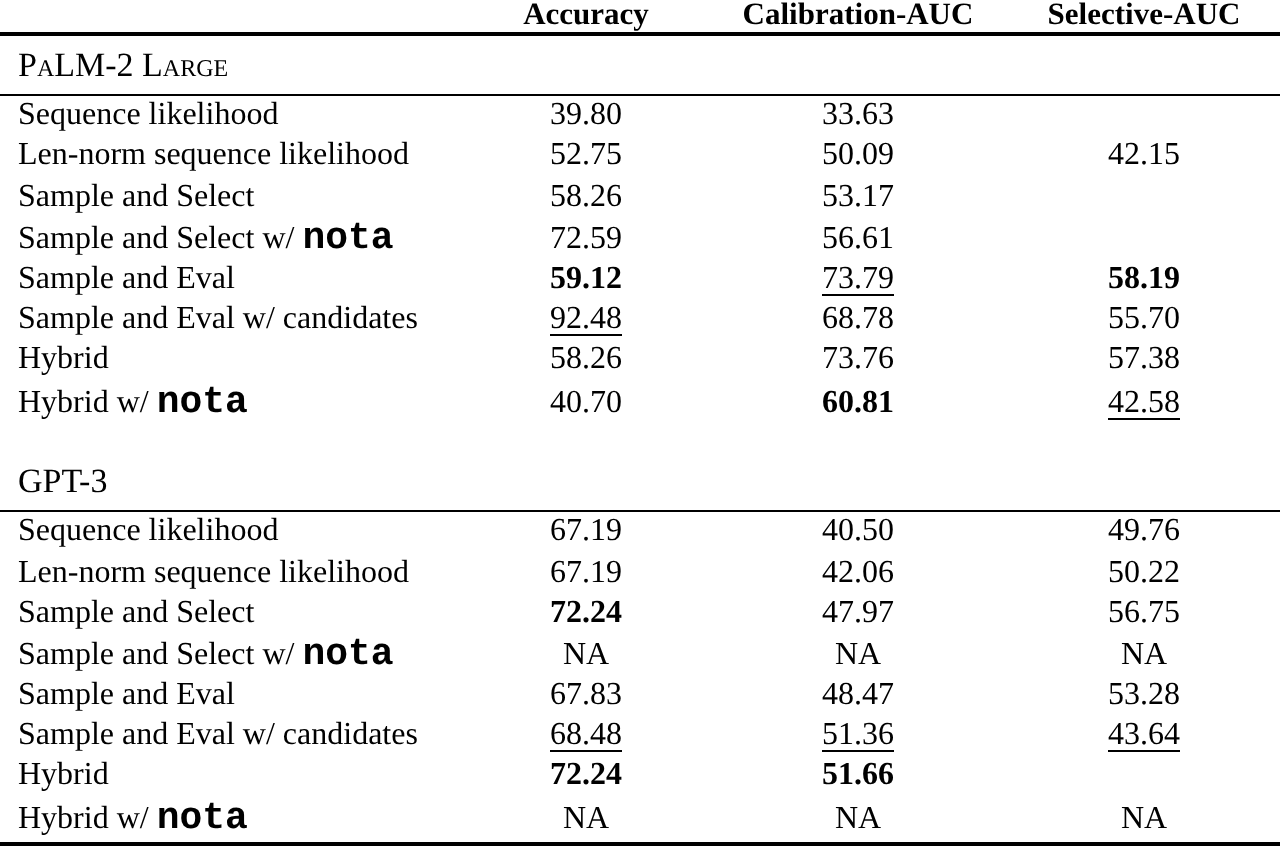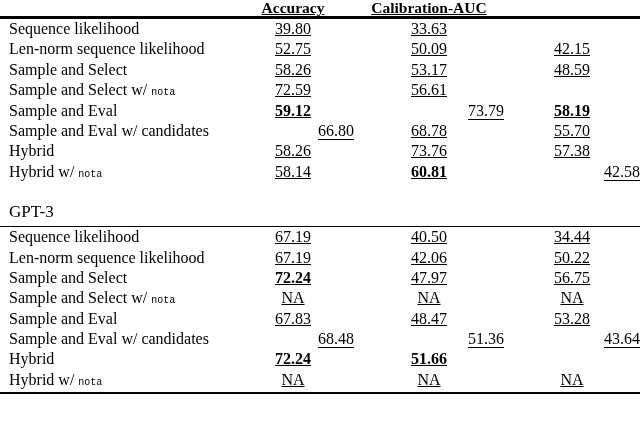--- a/index.html
+++ b/index.html
@@ -12,110 +12,111 @@
     overflow:hidden;
     box-sizing:border-box;
   }
   .grid{
     display:grid;
     grid-template-columns:232px 122px 150px 136px;
     align-items:baseline;
   }
   .header-row{height:16px;line-height:16px;}
   .header-row .num{font-weight:bold;font-size:15.5px;}
-  .num{text-align:center;text-decoration:underline;}
+  .num{text-align:center;}
   .rule{background:#000000;height:1px;}
   .rule.thick{height:2px;}
   .section-heading{
     font-variant:small-caps;
     font-size:17px;
     line-height:18px;
     padding:6px 0 5px 9px;
   }
   .section + .section .section-heading{
     padding-top:21px;
   }
   .data-row{
     height:20.4px;
     line-height:20.4px;
   }
   .row-label{padding-left:9px;white-space:nowrap;}
-  .mono{font-family:"Liberation Mono",monospace;font-size:10px;}
+  .mono{font-family:"Liberation Mono",monospace;font-size:19px;font-weight:bold;}
   .bold{font-weight:bold;}
-  .underline{text-underline-offset:3px;text-decoration-thickness:1px;text-align:right;}
+  .underline{text-decoration:underline;text-underline-offset:3px;text-decoration-thickness:1px;}
   .bottom-rule{margin-top:2px;}
 </style>
 </head>
 <body>
 
 <div class="paper">
   <div class="grid header-row">
     <div class="row-label"></div>
     <div class="num">Accuracy</div>
     <div class="num">Calibration-AUC</div>
+    <div class="num">Selective-AUC</div>
   </div>
   <div class="rule thick"></div>
   <div id="sections">
       <div class="section">
+        <div class="section-heading">PaLM-2 Large</div>
         <div class="rule"></div>
         <div class="grid data-row">
           <div class="row-label"><span>Sequence likelihood</span></div>
           <div class="num plain">39.80</div>
           <div class="num plain">33.63</div>
         </div>
         <div class="grid data-row">
           <div class="row-label"><span>Len-norm sequence likelihood</span></div>
           <div class="num plain">52.75</div>
           <div class="num plain">50.09</div>
           <div class="num plain">42.15</div>
         </div>
         <div class="grid data-row">
           <div class="row-label"><span>Sample and Select</span></div>
           <div class="num plain">58.26</div>
           <div class="num plain">53.17</div>
-          <div class="num plain">48.59</div>
         </div>
         <div class="grid data-row">
           <div class="row-label"><span>Sample and Select w/ </span><span class="mono">nota</span></div>
           <div class="num plain">72.59</div>
           <div class="num plain">56.61</div>
         </div>
         <div class="grid data-row">
           <div class="row-label"><span>Sample and Eval</span></div>
           <div class="num bold">59.12</div>
           <div class="num underline">73.79</div>
           <div class="num bold">58.19</div>
         </div>
         <div class="grid data-row">
           <div class="row-label"><span>Sample and Eval w/ candidates</span></div>
-          <div class="num underline">66.80</div>
+          <div class="num underline">92.48</div>
           <div class="num plain">68.78</div>
           <div class="num plain">55.70</div>
         </div>
         <div class="grid data-row">
           <div class="row-label"><span>Hybrid</span></div>
           <div class="num plain">58.26</div>
           <div class="num plain">73.76</div>
           <div class="num plain">57.38</div>
         </div>
         <div class="grid data-row">
           <div class="row-label"><span>Hybrid w/ </span><span class="mono">nota</span></div>
-          <div class="num plain">58.14</div>
+          <div class="num plain">40.70</div>
           <div class="num bold">60.81</div>
           <div class="num underline">42.58</div>
         </div>
       </div>
       <div class="section">
         <div class="section-heading">GPT-3</div>
         <div class="rule"></div>
         <div class="grid data-row">
           <div class="row-label"><span>Sequence likelihood</span></div>
           <div class="num plain">67.19</div>
           <div class="num plain">40.50</div>
-          <div class="num plain">34.44</div>
+          <div class="num plain">49.76</div>
         </div>
         <div class="grid data-row">
           <div class="row-label"><span>Len-norm sequence likelihood</span></div>
           <div class="num plain">67.19</div>
           <div class="num plain">42.06</div>
           <div class="num plain">50.22</div>
         </div>
         <div class="grid data-row">
           <div class="row-label"><span>Sample and Select</span></div>
           <div class="num bold">72.24</div>

